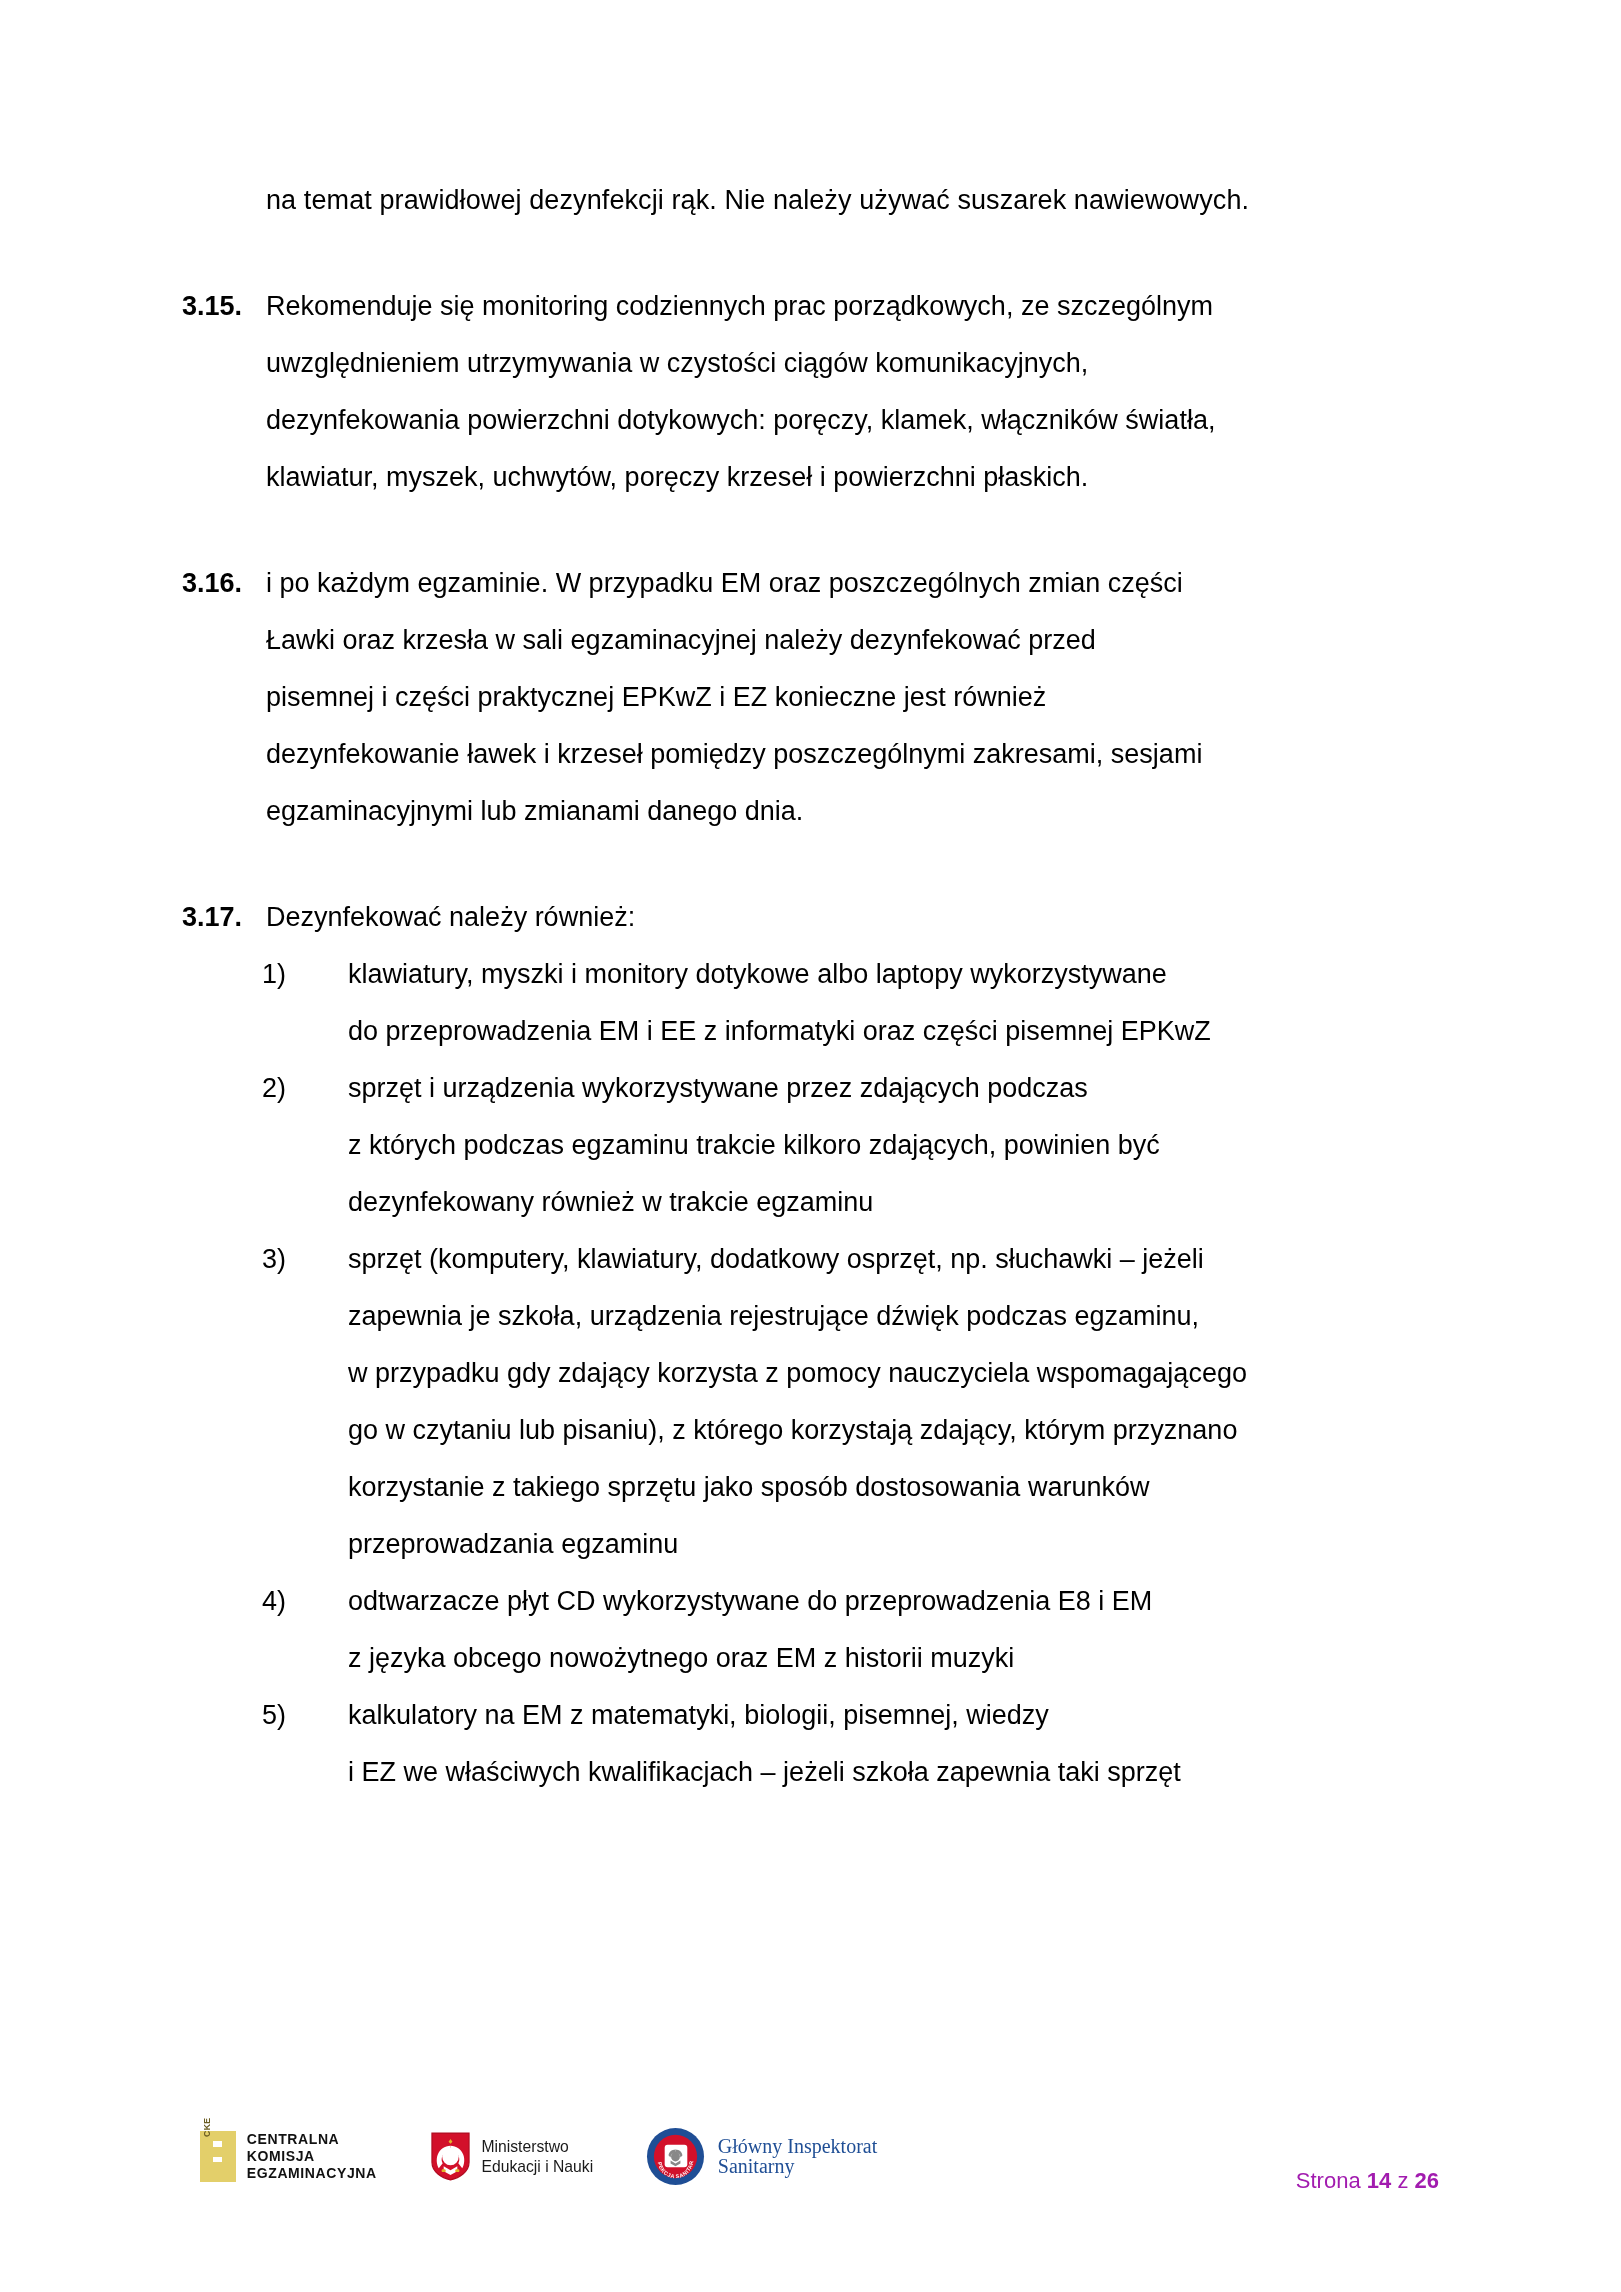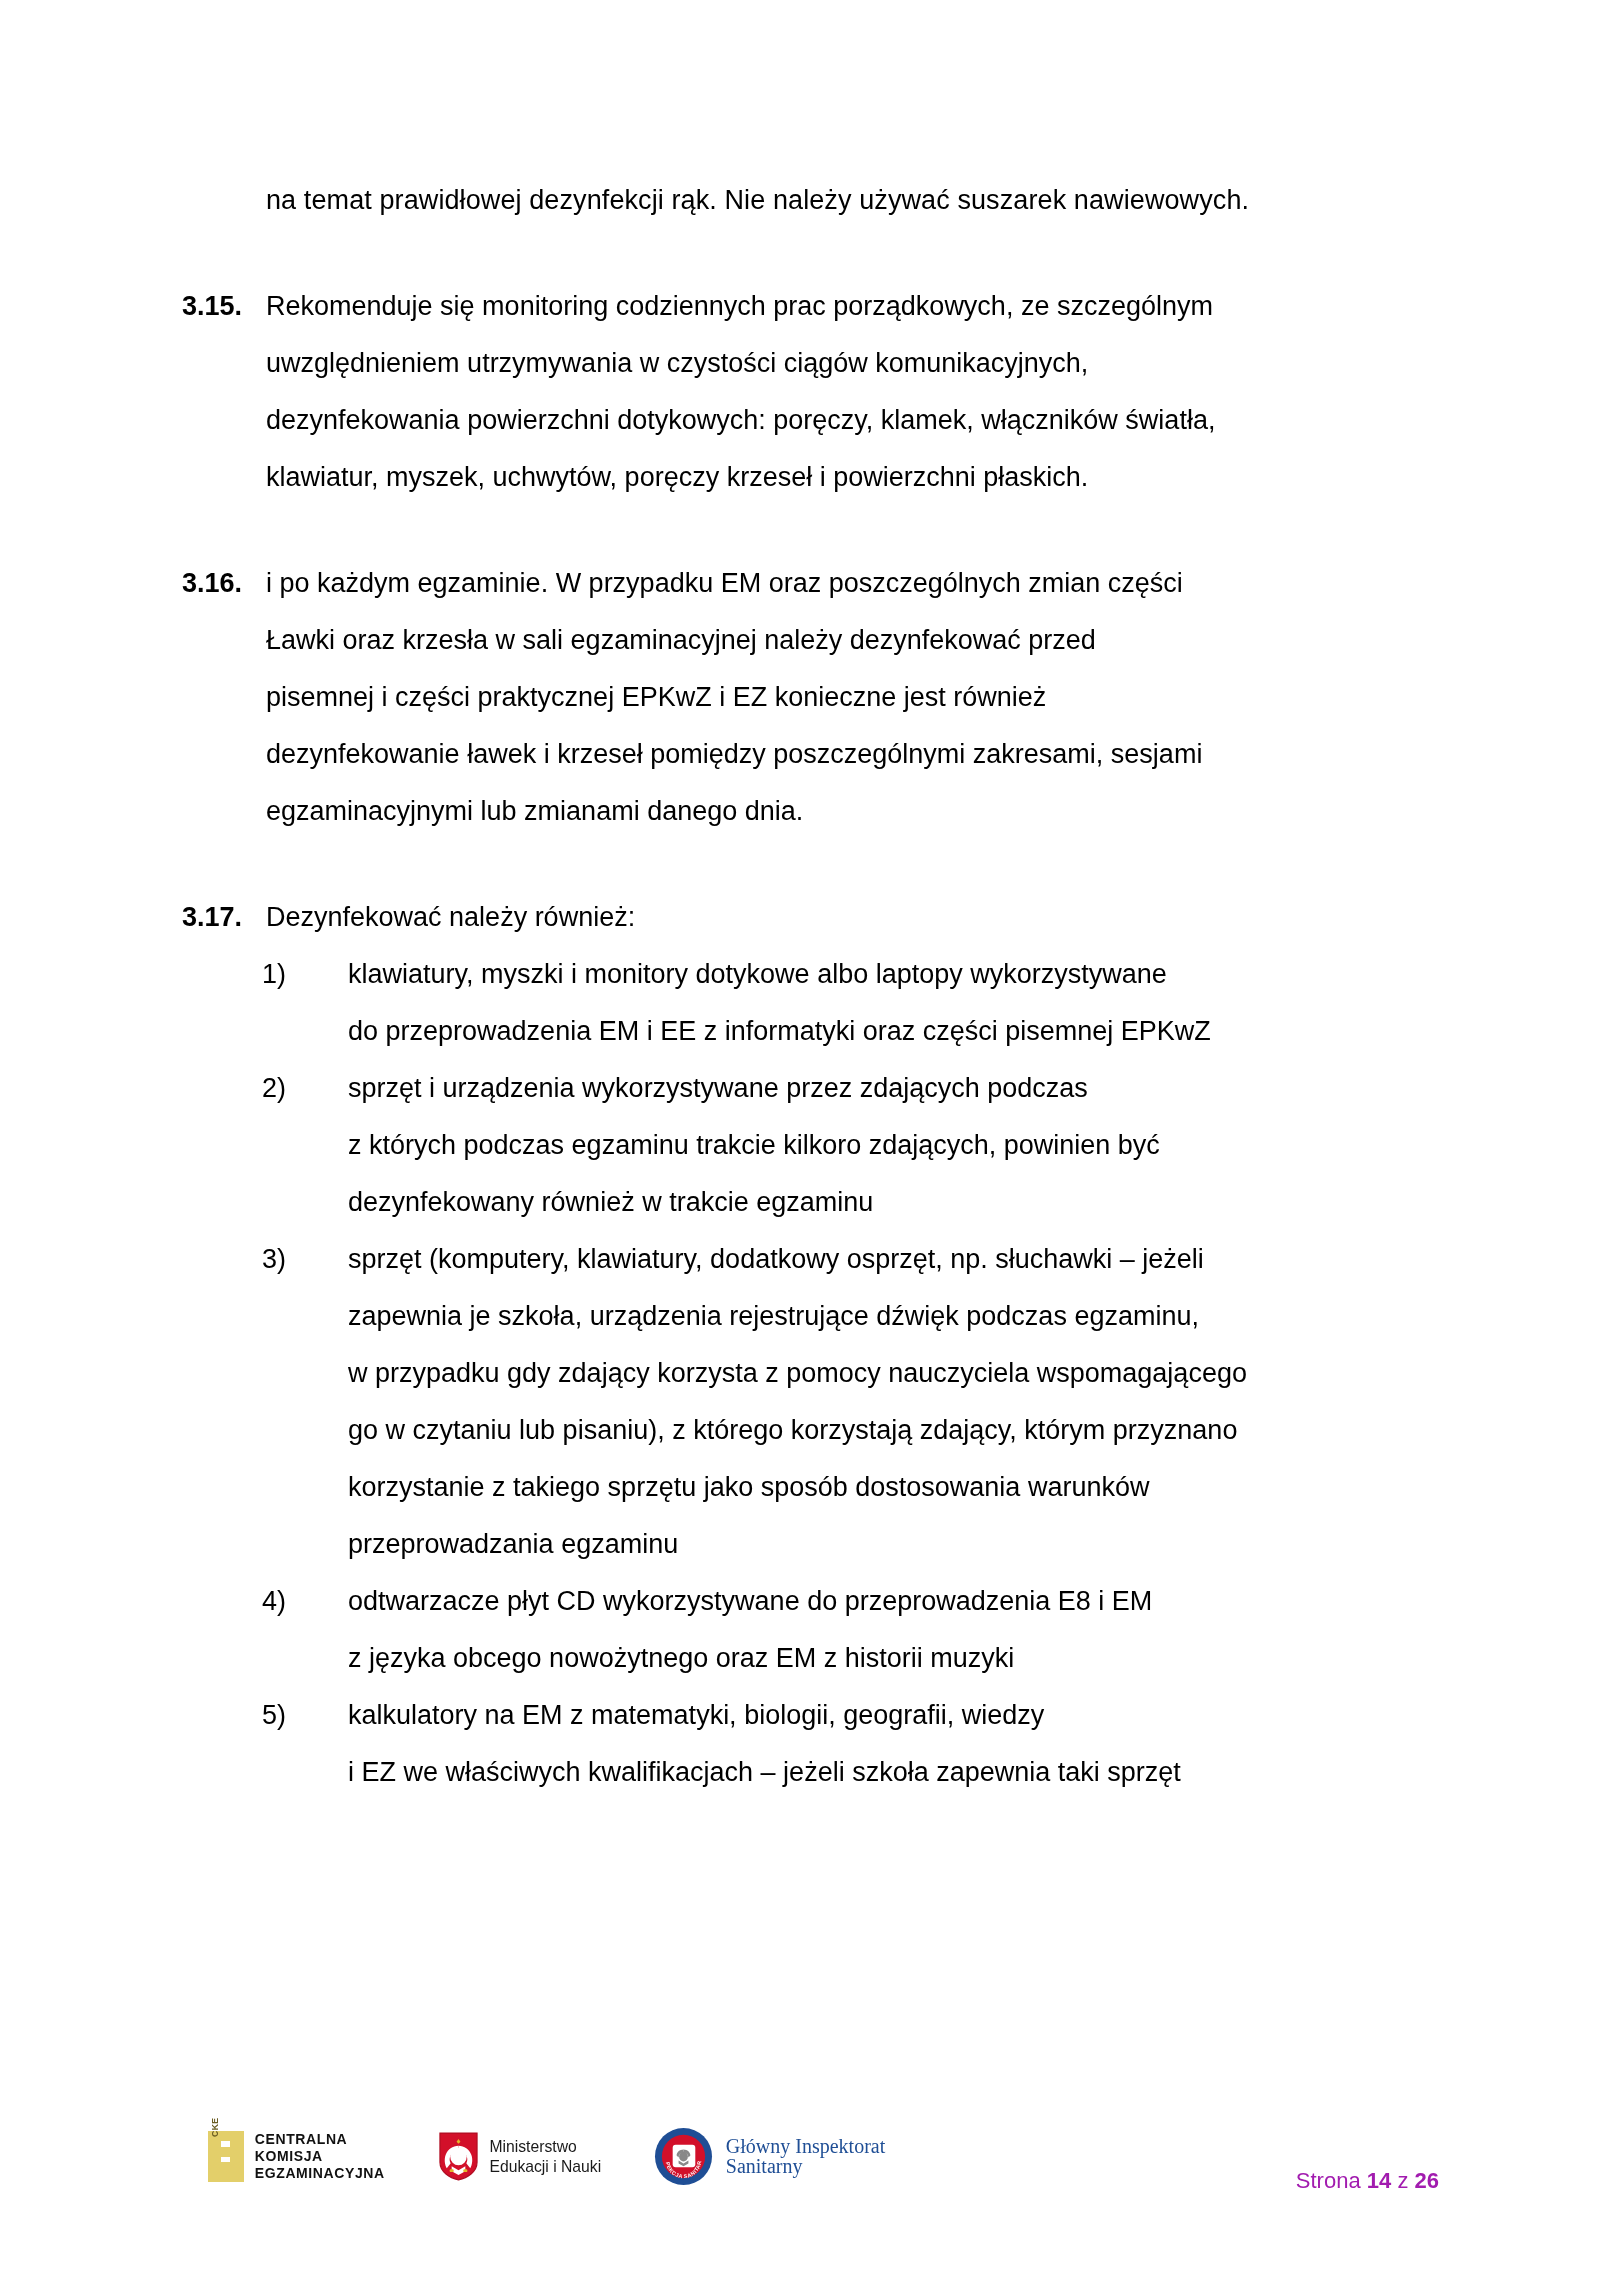--- a/index.html
+++ b/index.html
@@ -101,21 +101,21 @@
   .footer {
     position: absolute;
     left: 0;
     right: 0;
     top: 2127px;
     height: 118px;
   }
 
   .logos {
     position: absolute;
-    left: 208px;
+    left: 200px;
     top: 0;
     display: flex;
     align-items: center;
     gap: 53px;
   }
 
   
   .logo-cke {
     display: flex;
     align-items: center;
@@ -280,21 +280,21 @@
         <span class="sub-num">4)</span>
         <div class="sub-body">
           <span class="ln">odtwarzacze płyt CD wykorzystywane do przeprowadzenia E8 i EM</span>
           <span class="ln">z języka obcego nowożytnego oraz EM z historii muzyki</span>
         </div>
       </li>
 
       <li class="sub-item">
         <span class="sub-num">5)</span>
         <div class="sub-body">
-          <span class="ln">kalkulatory na EM z matematyki, biologii, geografii, wiedzy</span>
+          <span class="ln">kalkulatory na EM z matematyki, biologii, pisemnej, wiedzy</span>
           <span class="ln">i EZ we właściwych kwalifikacjach – jeżeli szkoła zapewnia taki sprzęt</span>
         </div>
       </li>
 
     </ol>
   </div>
 
   <div class="footer">
 
     <div class="logos">

